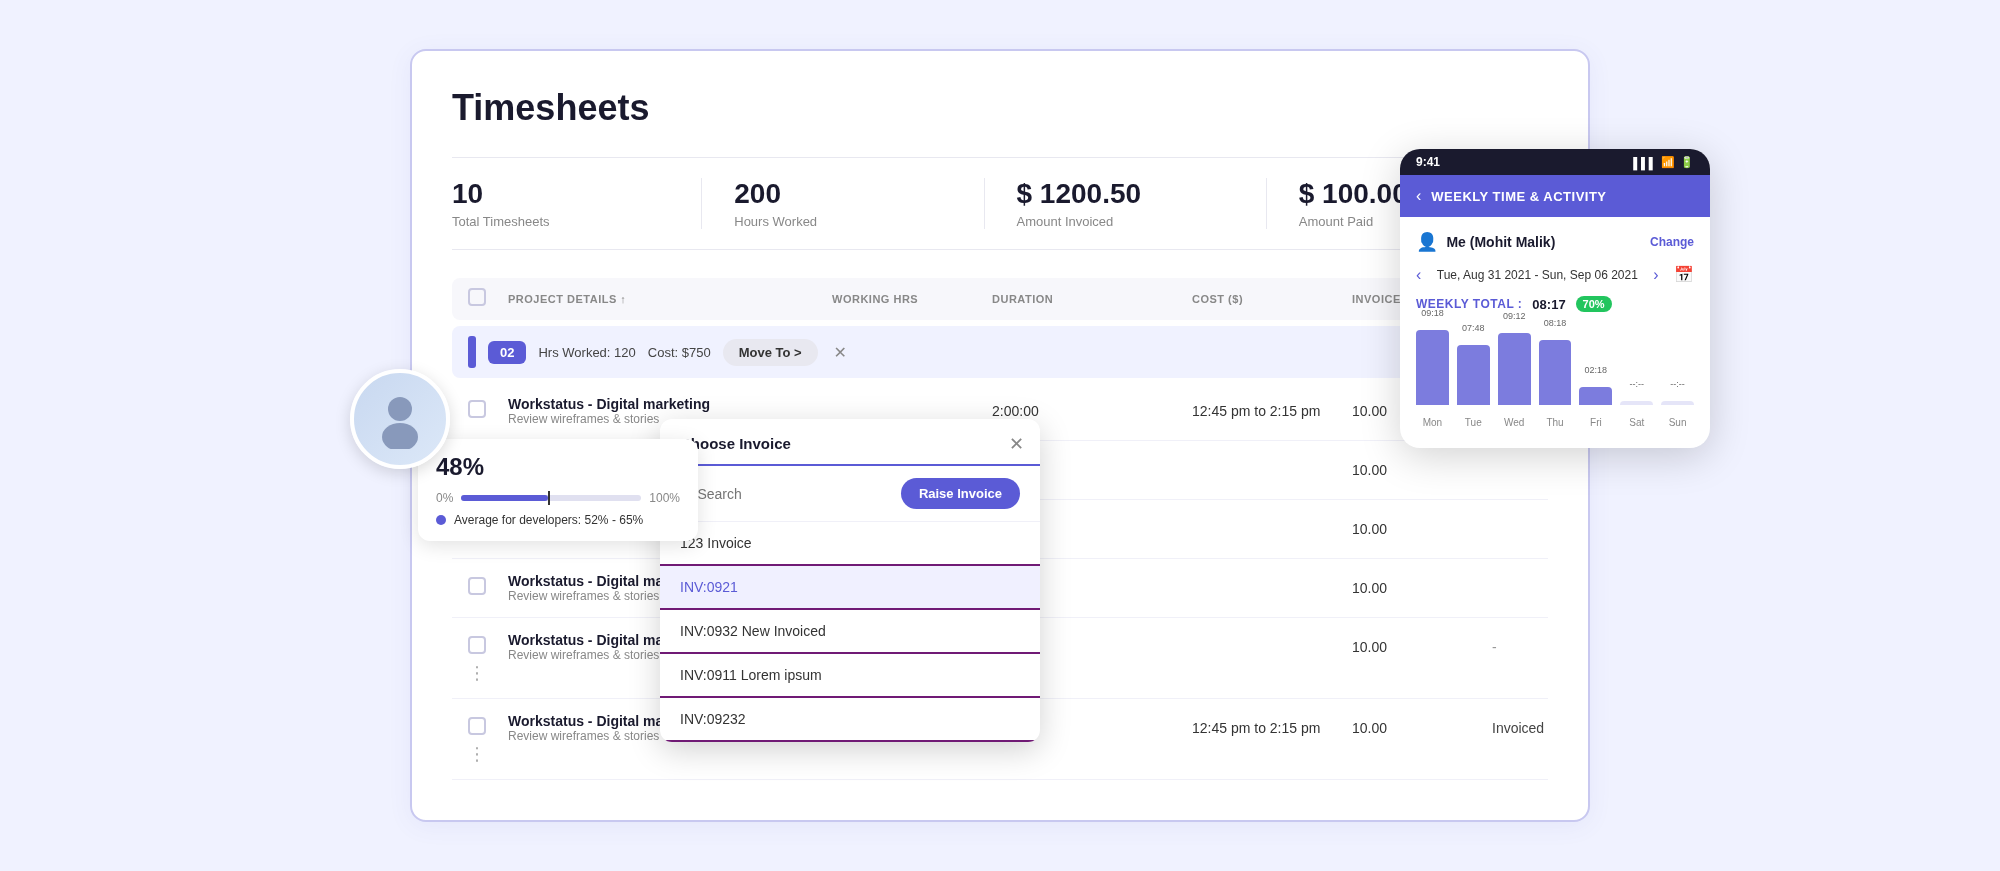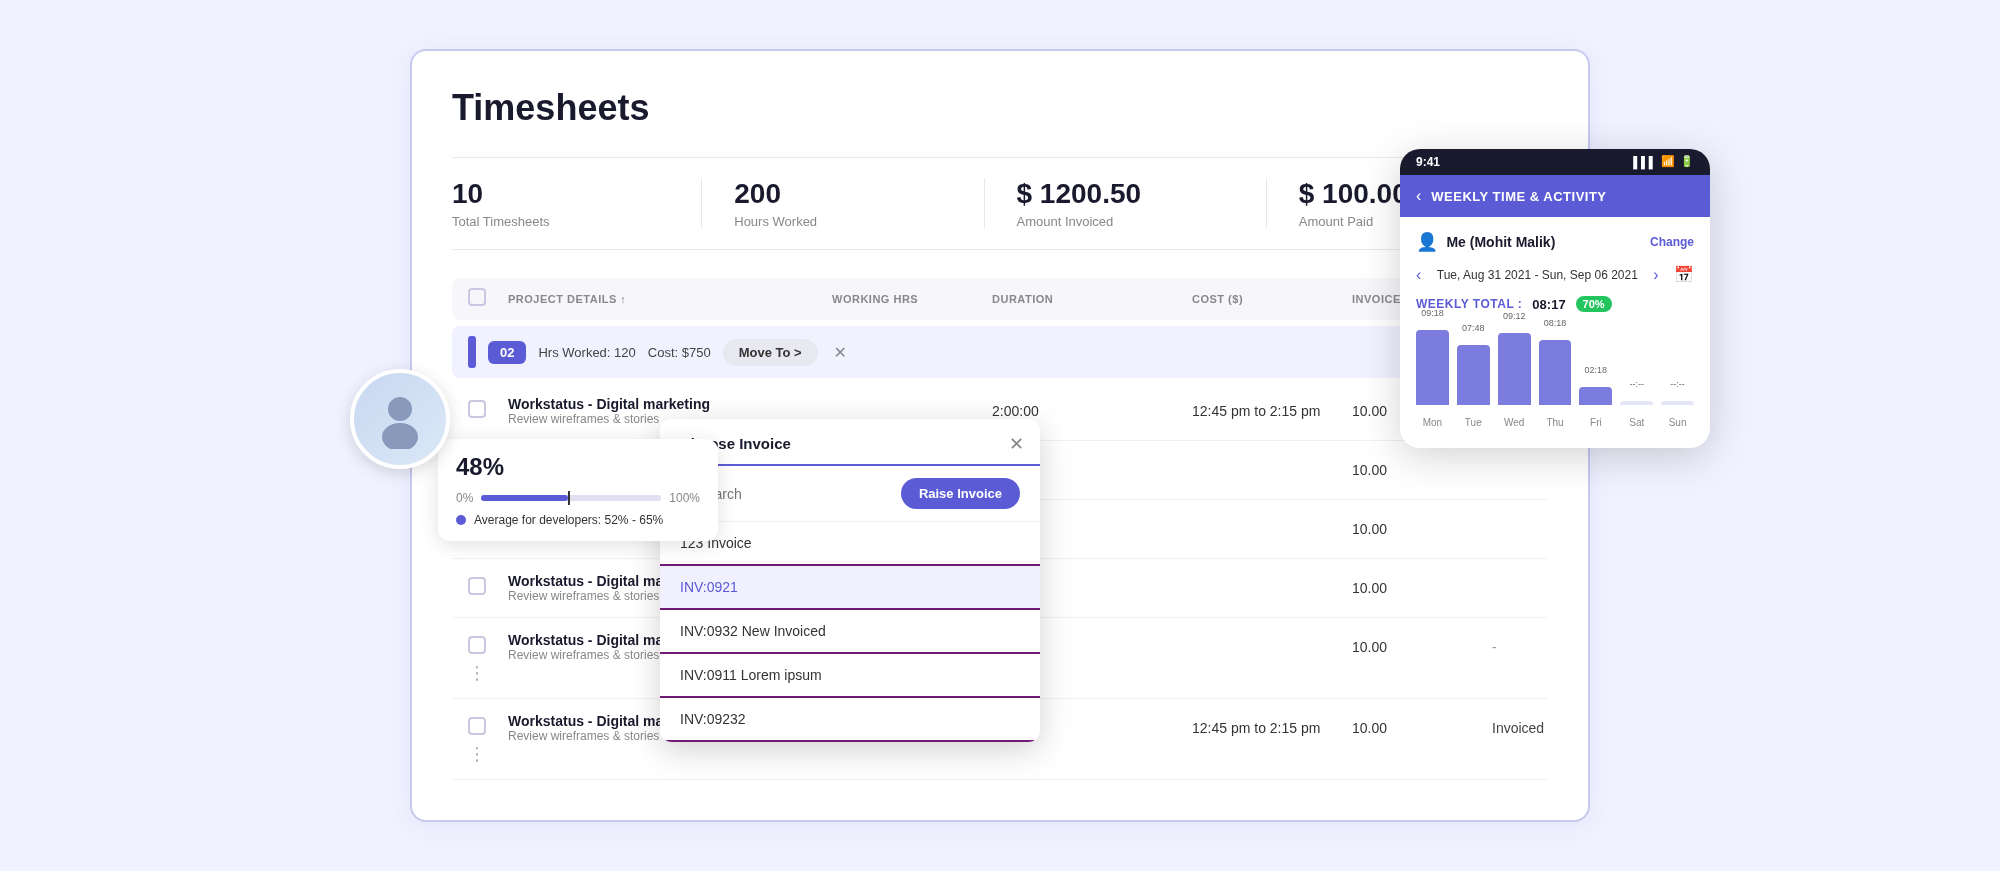--- a/index.html
+++ b/index.html
@@ -285,21 +285,21 @@
       border-radius: 20px;
       box-shadow: 0 8px 40px rgba(0,0,0,0.18);
       overflow: hidden;
       z-index: 40;
     }
 
     .mobile-status-bar {
       background: #1a1a2e;
       display: flex;
       justify-content: space-between;
-      align-items: flex-start;
+      align-items: flex-end;
       padding: 6px 16px;
       color: #fff;
       font-size: 12px;
       font-weight: 600;
     }
 
     .mobile-icons { display: flex; align-items: center; gap: 5px; font-size: 11px; }
 
     .mobile-header {
       background: #5b5bd6;
@@ -696,21 +696,21 @@
   <div style="position:absolute; left:0px; top:320px; z-index:60;">
     <div class="avatar-circle" style="width:100px;height:100px;border-radius:50%;background:linear-gradient(135deg,#c8d8f0,#dce8f8);border:4px solid #fff;box-shadow:0 4px 16px rgba(0,0,0,0.15);overflow:hidden;display:flex;align-items:center;justify-content:center;">
 
       <svg width="60" height="60" viewBox="0 0 60 60">
         <circle cx="30" cy="20" r="12" fill="#8899bb"></circle>
         <ellipse cx="30" cy="48" rx="18" ry="14" fill="#8899bb"></ellipse>
       </svg>
     </div>
   </div>
 
-  <div class="percentage-card" style="position:absolute;left:88px;top:390px;">
+  <div class="percentage-card" style="position:absolute;left:68px;top:390px;">
     <div class="pct-value">48%</div>
     <div class="pct-bar-row">
       <span class="pct-label">0%</span>
       <div class="pct-track">
         <div class="pct-fill" style="width:48%;"></div>
         <div class="pct-marker" style="left:48%;"></div>
       </div>
       <span class="pct-label">100%</span>
     </div>
     <div class="avg-text">

